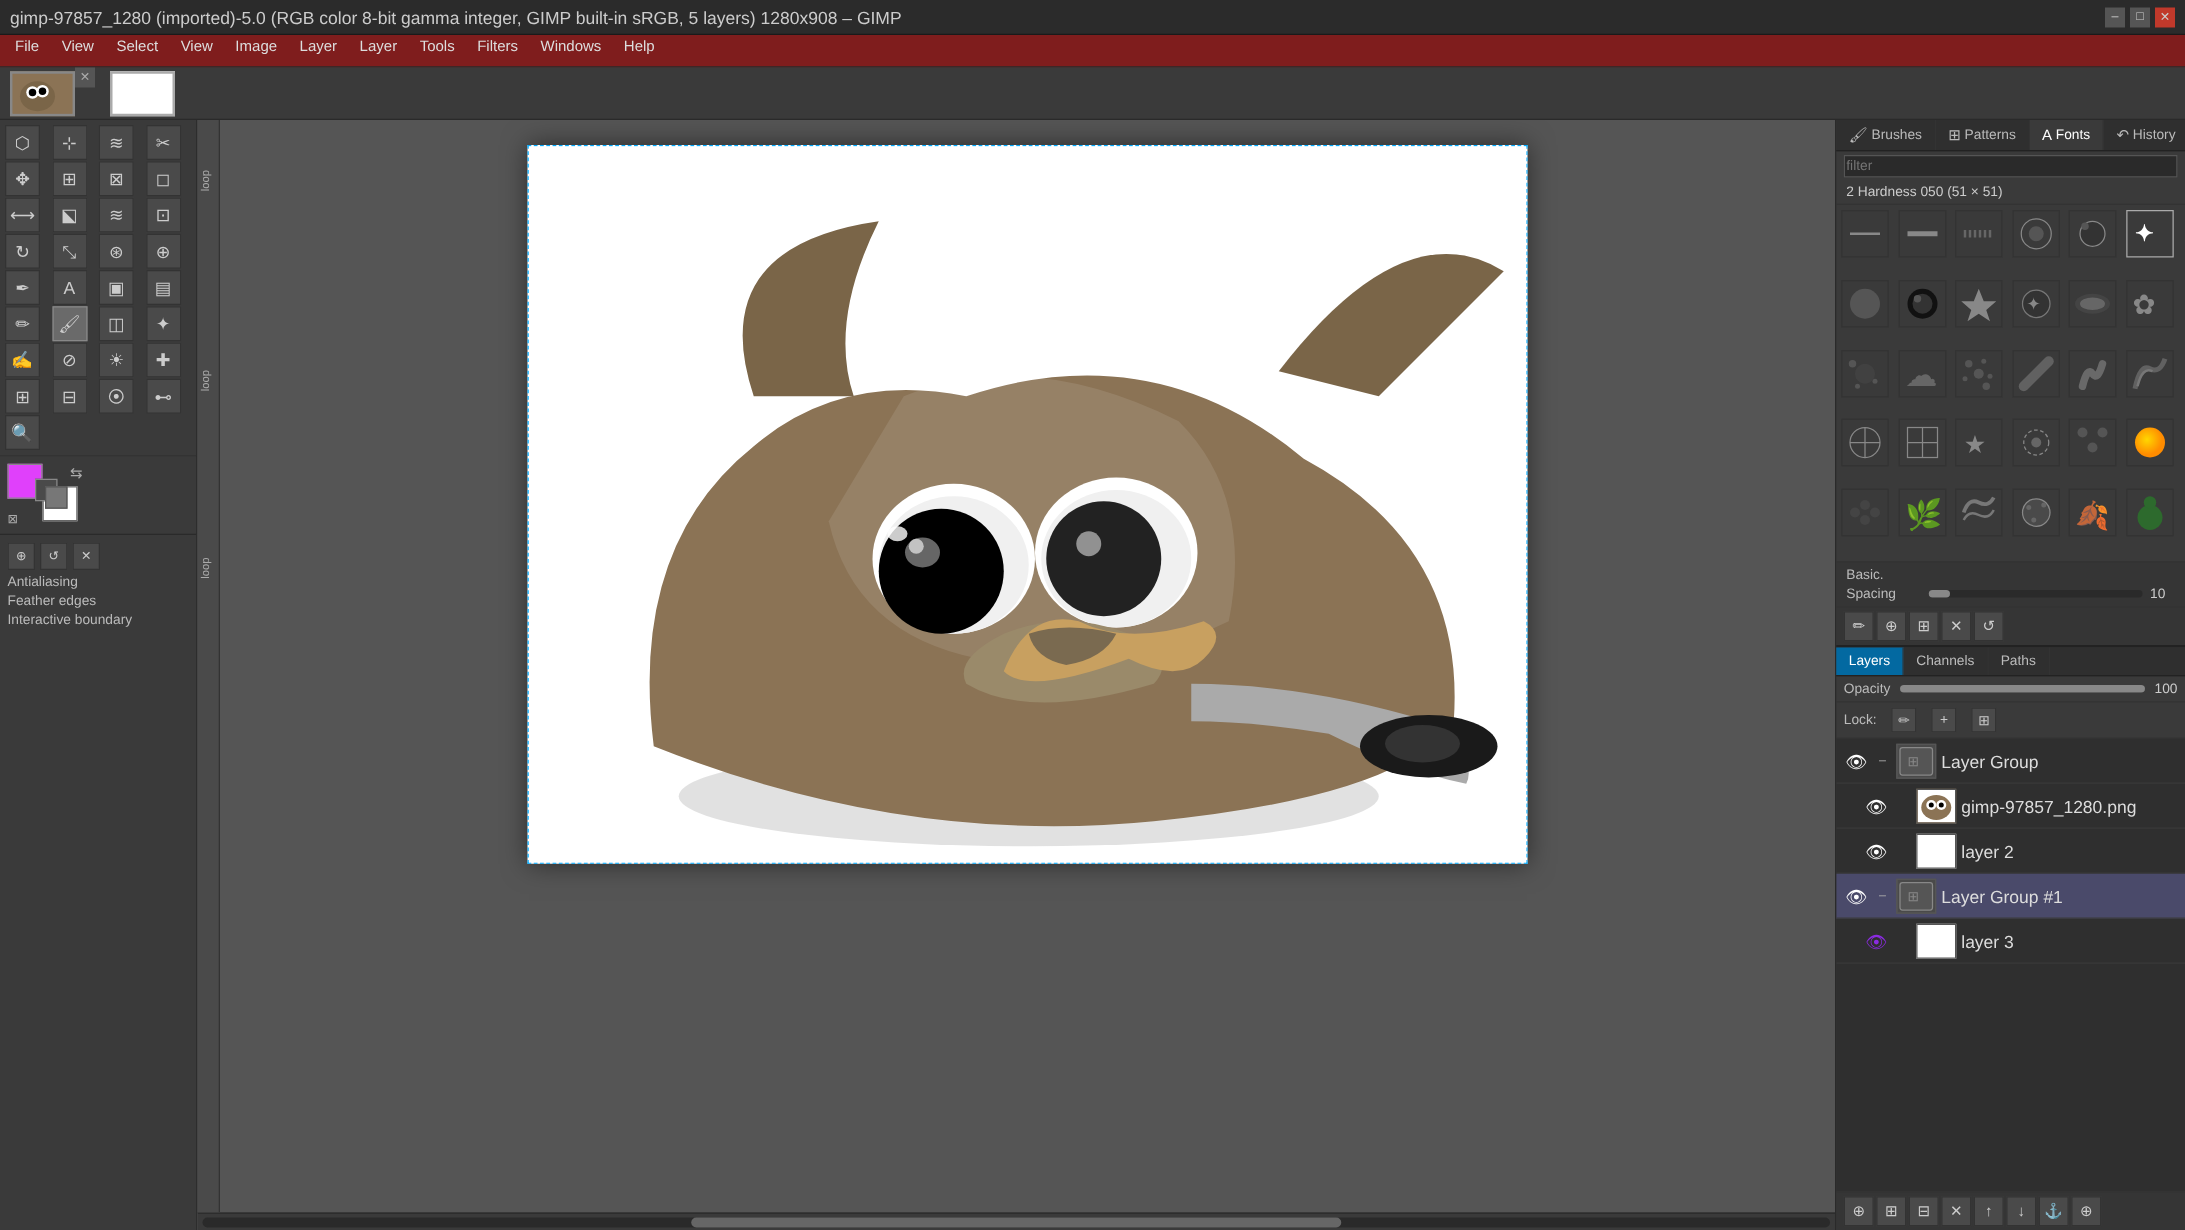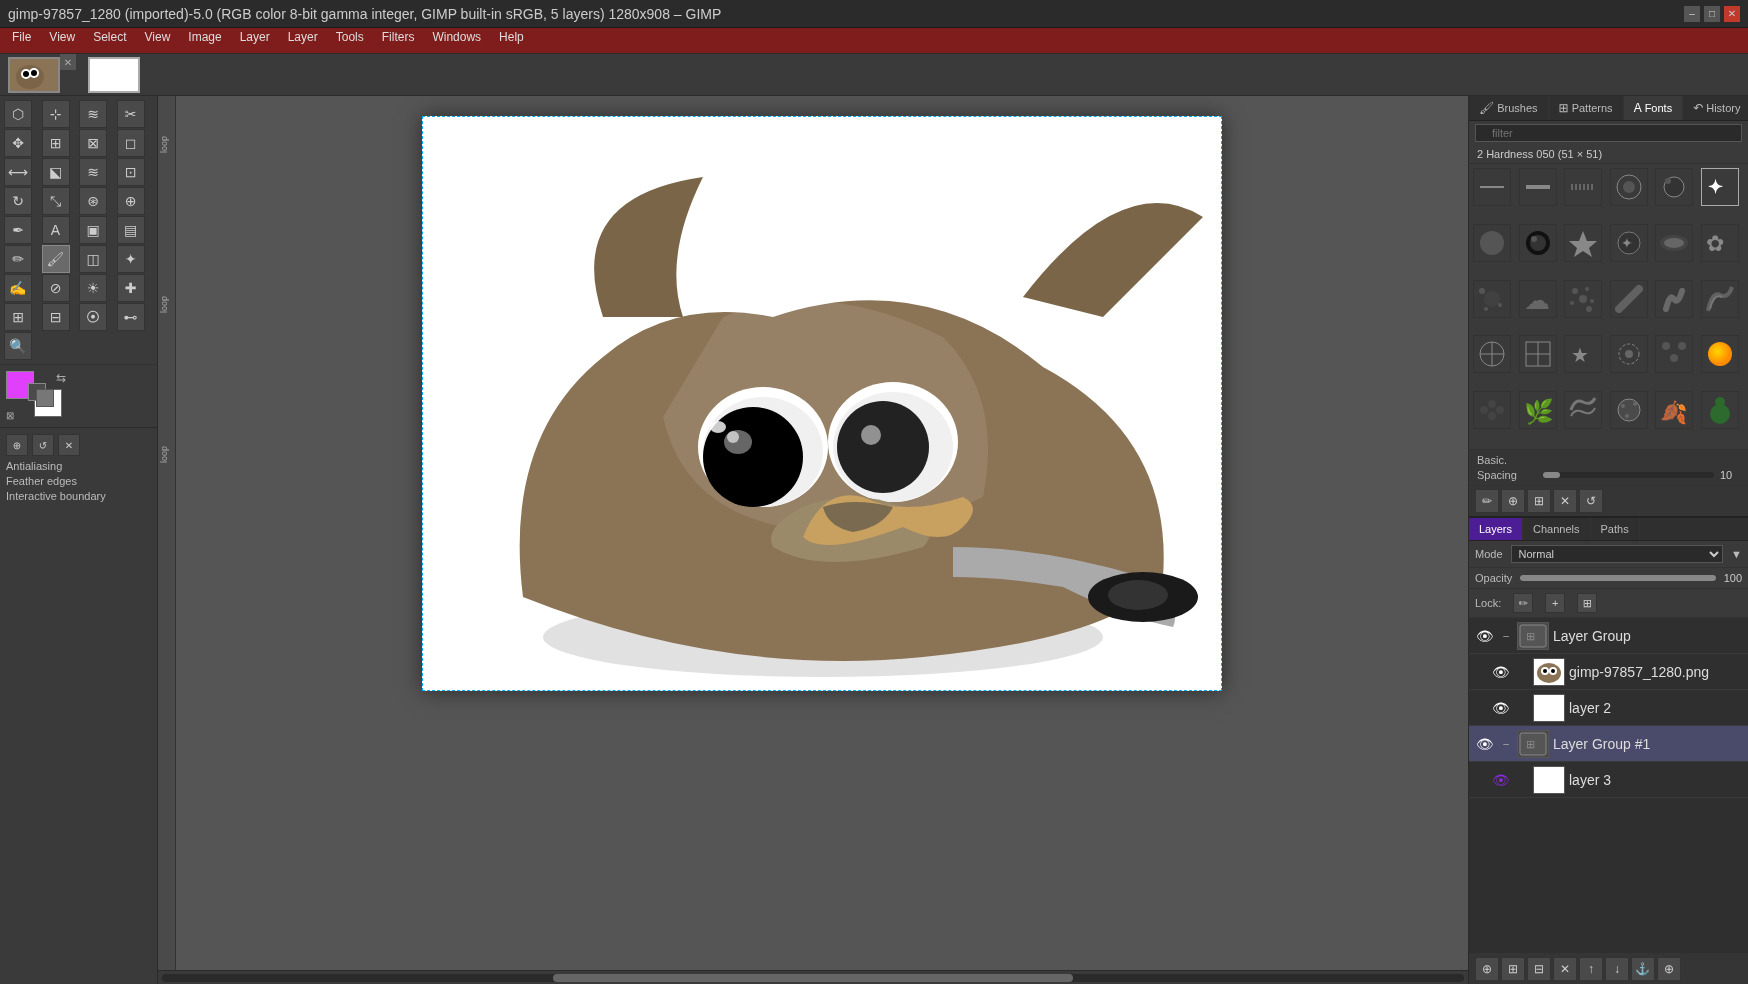--- a/index.html
+++ b/index.html
@@ -70,21 +70,21 @@
     #brush-settings { padding: 6px 8px; border-top: 1px solid #333; }
 
     
     #brush-toolbar { display: flex; gap: 2px; padding: 4px 6px; border-top: 1px solid #333; background: #353535; }
     .brush-tool-btn { width: 24px; height: 24px; background: #4a4a4a; border: 1px solid #333; cursor: pointer; display: flex; align-items: center; justify-content: center; font-size: 12px; color: #ccc; }
 
     
     #layers-panel { flex: 1; display: flex; flex-direction: column; border-top: 2px solid #222; }
     #layers-tabs { display: flex; background: #2f2f2f; border-bottom: 1px solid #222; }
     .layers-tab { padding: 5px 10px; font-size: 11px; cursor: pointer; color: #bbb; border-right: 1px solid #333; }
-    .layers-tab.active { background: #4c1d95; color: #fff; }
+    .layers-tab.active { background: #0369a1; color: #fff; }
     #lock-row { display: flex; align-items: center; padding: 4px 6px; gap: 6px; border-bottom: 1px solid #333; }
     .lock-btn { width: 20px; height: 20px; background: #4a4a4a; border: 1px solid #333; cursor: pointer; display: flex; align-items: center; justify-content: center; font-size: 11px; color: #ccc; }
     #layers-list { flex: 1; overflow-y: auto; background: #2f2f2f; }
     .layer-row { display: flex; align-items: center; padding: 3px 6px; border-bottom: 1px solid #3a3a3a; gap: 4px; cursor: pointer; min-height: 36px; }
     .layer-row.active { background: #4a4a6a; }
     .layer-visibility { width: 20px; height: 20px; display: flex; align-items: center; justify-content: center; cursor: pointer; font-size: 14px; }
     .layer-eye-open { color: #fff; }
     .layer-thumb { width: 32px; height: 28px; border: 1px solid #555; background: #fff; flex-shrink: 0; display: flex; align-items: center; justify-content: center; overflow: hidden; }
     .layer-name { font-size: 14px; color: #ddd; flex: 1; }
 
@@ -302,21 +302,21 @@
           <span style="font-size:12px;">A</span>
           <span>Fonts</span>
         </div>
         <div class="panel-tab" style="display:flex; align-items:center; gap:3px;">
           <span style="font-size:12px;">↶</span>
           <span>History</span>
         </div>
       </div>
 
       <div id="brushes-filter" style="padding:3px 6px;">
-        <input type="text" placeholder="filter" style="width: 100%; background: rgb(42, 42, 42); border: 1px solid rgb(85, 85, 85); color: rgb(204, 204, 204); padding: 2px 16px; font-size: 11px;">
+        <input type="text" placeholder="filter" style="width: 100%; background: rgb(42, 42, 42); border: 1px solid rgb(85, 85, 85); color: rgb(204, 204, 204); padding: 2px 1px; font-size: 11px;">
       </div>
 
       <div id="brushes-info" style="padding:3px 8px; font-size:11px; color:#ccc; border-bottom:1px solid #333;">2  Hardness 050 (51 × 51)</div>
 
       <div id="brushes-grid" style="display:grid; grid-template-columns:repeat(6,1fr); gap:2px; padding:4px; flex:1; overflow-y:auto;">
 
         <div class="brush-item" style="background:#3a3a3a;">
           <svg width="32" height="32">
               <line x1="4" y1="16" x2="28" y2="16" stroke="#888" stroke-width="2"></line>
             </svg>
@@ -533,29 +533,20 @@
     </div>
 
     <div id="layers-panel" style="flex:1; display:flex; flex-direction:column; border-top:2px solid #222;">
 
       <div id="layers-tabs" style="display:flex; background:#2f2f2f; border-bottom:1px solid #222;">
         <div class="layers-tab active">Layers</div>
         <div class="layers-tab">Channels</div>
         <div class="layers-tab">Paths</div>
       </div>
 
-      <div id="layers-mode-row" style="display:flex; align-items:center; padding:4px 6px; gap:8px; border-bottom:1px solid #333;">
-        <span style="font-size:11px; color:#bbb;">Mode</span>
-        <select style="flex:1; background:#2a2a2a; border:1px solid #555; color:#ccc; font-size:11px; padding:1px 3px;">
-          <option>Normal</option>
-          <option>Multiply</option>
-          <option>Screen</option>
-        </select>
-        <span style="font-size:11px; color:#bbb;">▼</span>
-      </div>
 
       <div id="layers-opacity-row" style="display:flex; align-items:center; padding:4px 6px; gap:8px; border-bottom:1px solid #333;">
         <span style="font-size:11px; color:#bbb;">Opacity</span>
         <div style="flex:1; height:6px; background:#2a2a2a; border-radius:3px;">
           <div style="width:100%; height:100%; background:#888; border-radius:3px;"></div>
         </div>
         <span style="font-size:11px; color:#ccc;">100</span>
       </div>
 
       <div id="lock-row" style="display:flex; align-items:center; padding:4px 6px; gap:12px; border-bottom:1px solid #333;">

